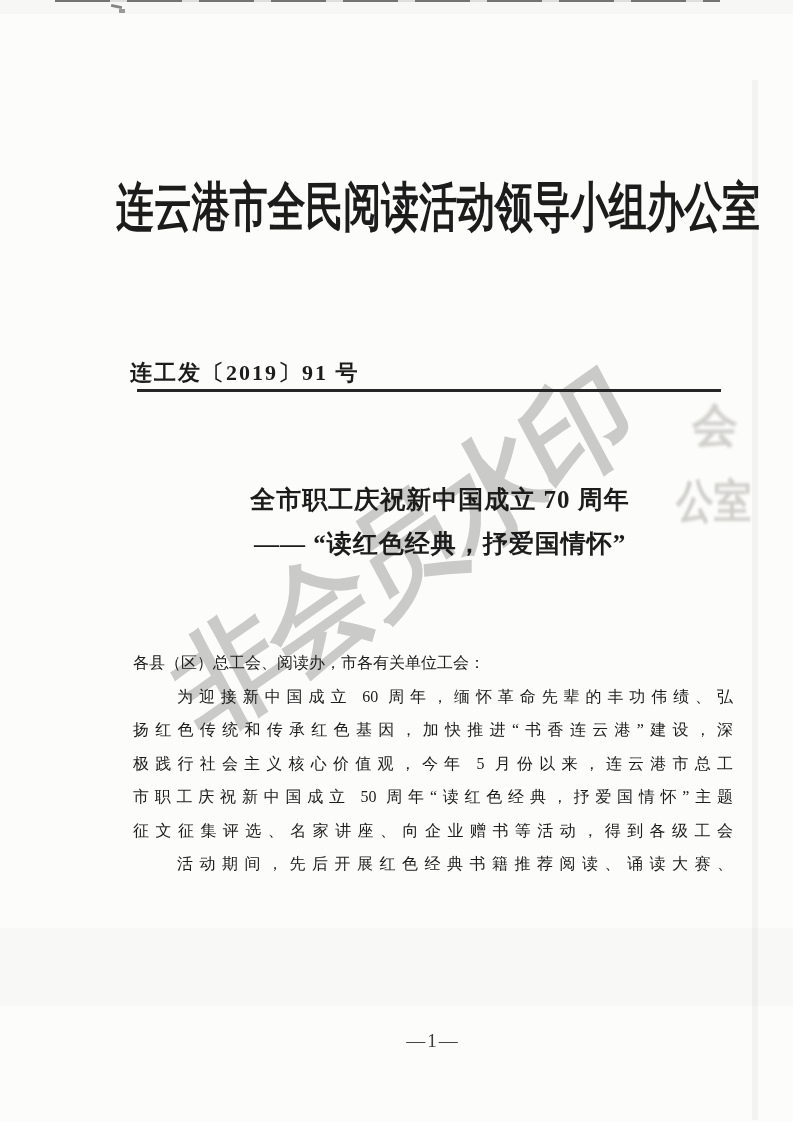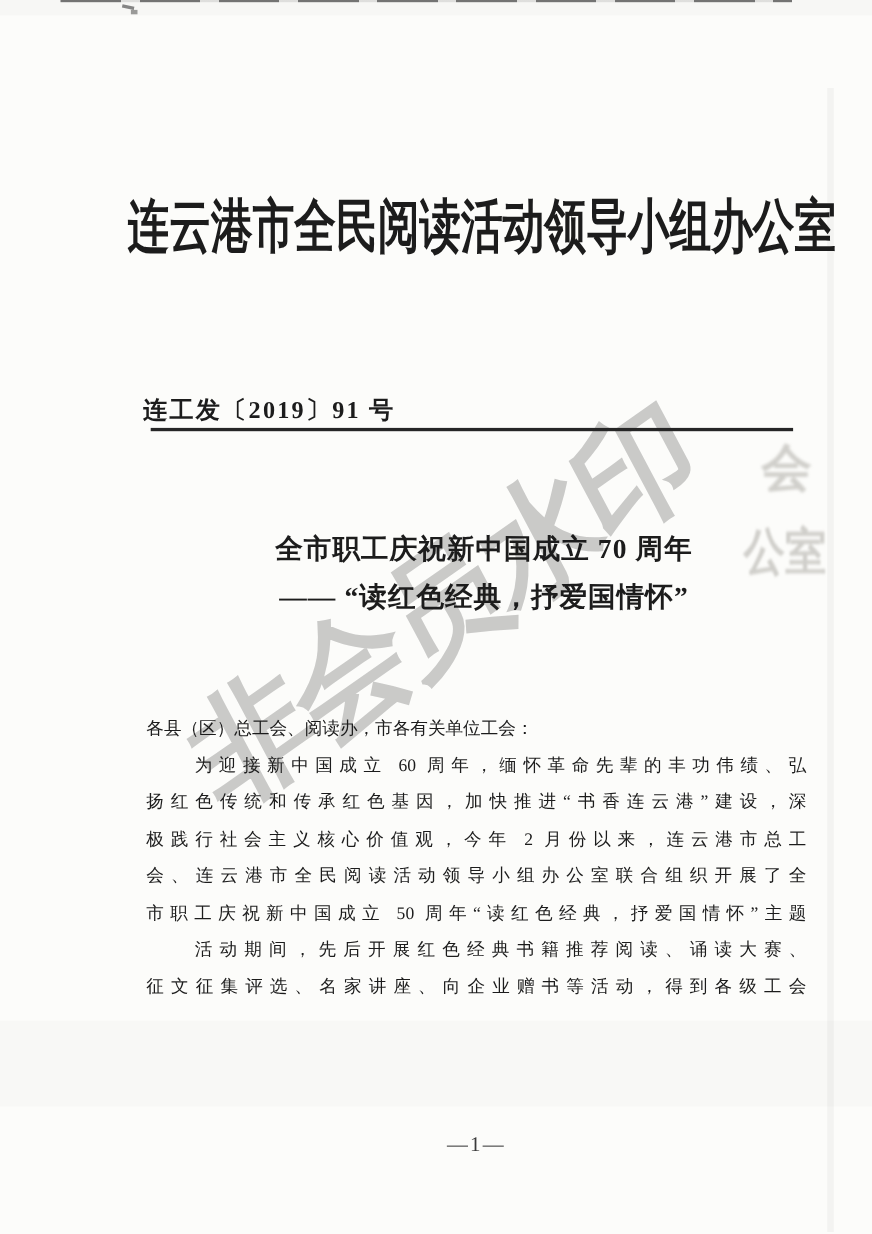--- a/index.html
+++ b/index.html
@@ -115,22 +115,21 @@
 
   <div class="title-block">
     <div>全市职工庆祝新中国成立 70 周年</div>
     <div>—— “读红色经典，抒爱国情怀”</div>
   </div>
 
   <div class="body-block">
     <div class="body-line">各县（区）总工会、阅读办，市各有关单位工会：</div>
     <div class="body-line just indent">为迎接新中国成立 60 周年，缅怀革命先辈的丰功伟绩、弘</div>
     <div class="body-line just">扬红色传统和传承红色基因，加快推进“书香连云港”建设，深</div>
-    <div class="body-line just">极践行社会主义核心价值观，今年 2 月份以来，连云港市总工</div>
-    <div class="body-line just">会、连云港市全民阅读活动领导小组办公室联合组织开展了全</div>
+    <div class="body-line just">极践行社会主义核心价值观，今年 5 月份以来，连云港市总工</div>
     <div class="body-line just">市职工庆祝新中国成立 50 周年“读红色经典，抒爱国情怀”主题</div>
+    <div class="body-line just">征文征集评选、名家讲座、向企业赠书等活动，得到各级工会</div>
     <div class="body-line just indent">活动期间，先后开展红色经典书籍推荐阅读、诵读大赛、</div>
-    <div class="body-line just">征文征集评选、名家讲座、向企业赠书等活动，得到各级工会</div>
   </div>
 
   <div class="page-number">—1—</div>
 
 </div>
 
 </body></html>

